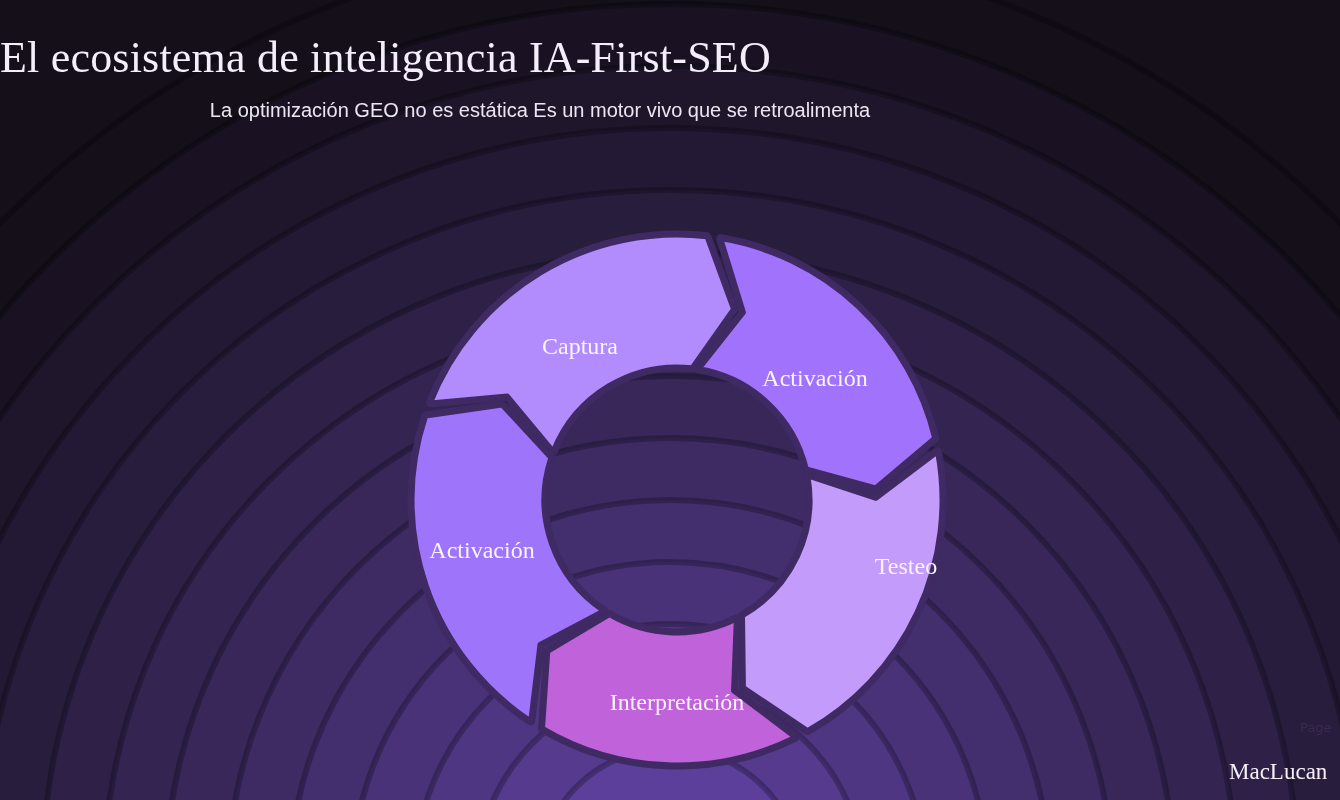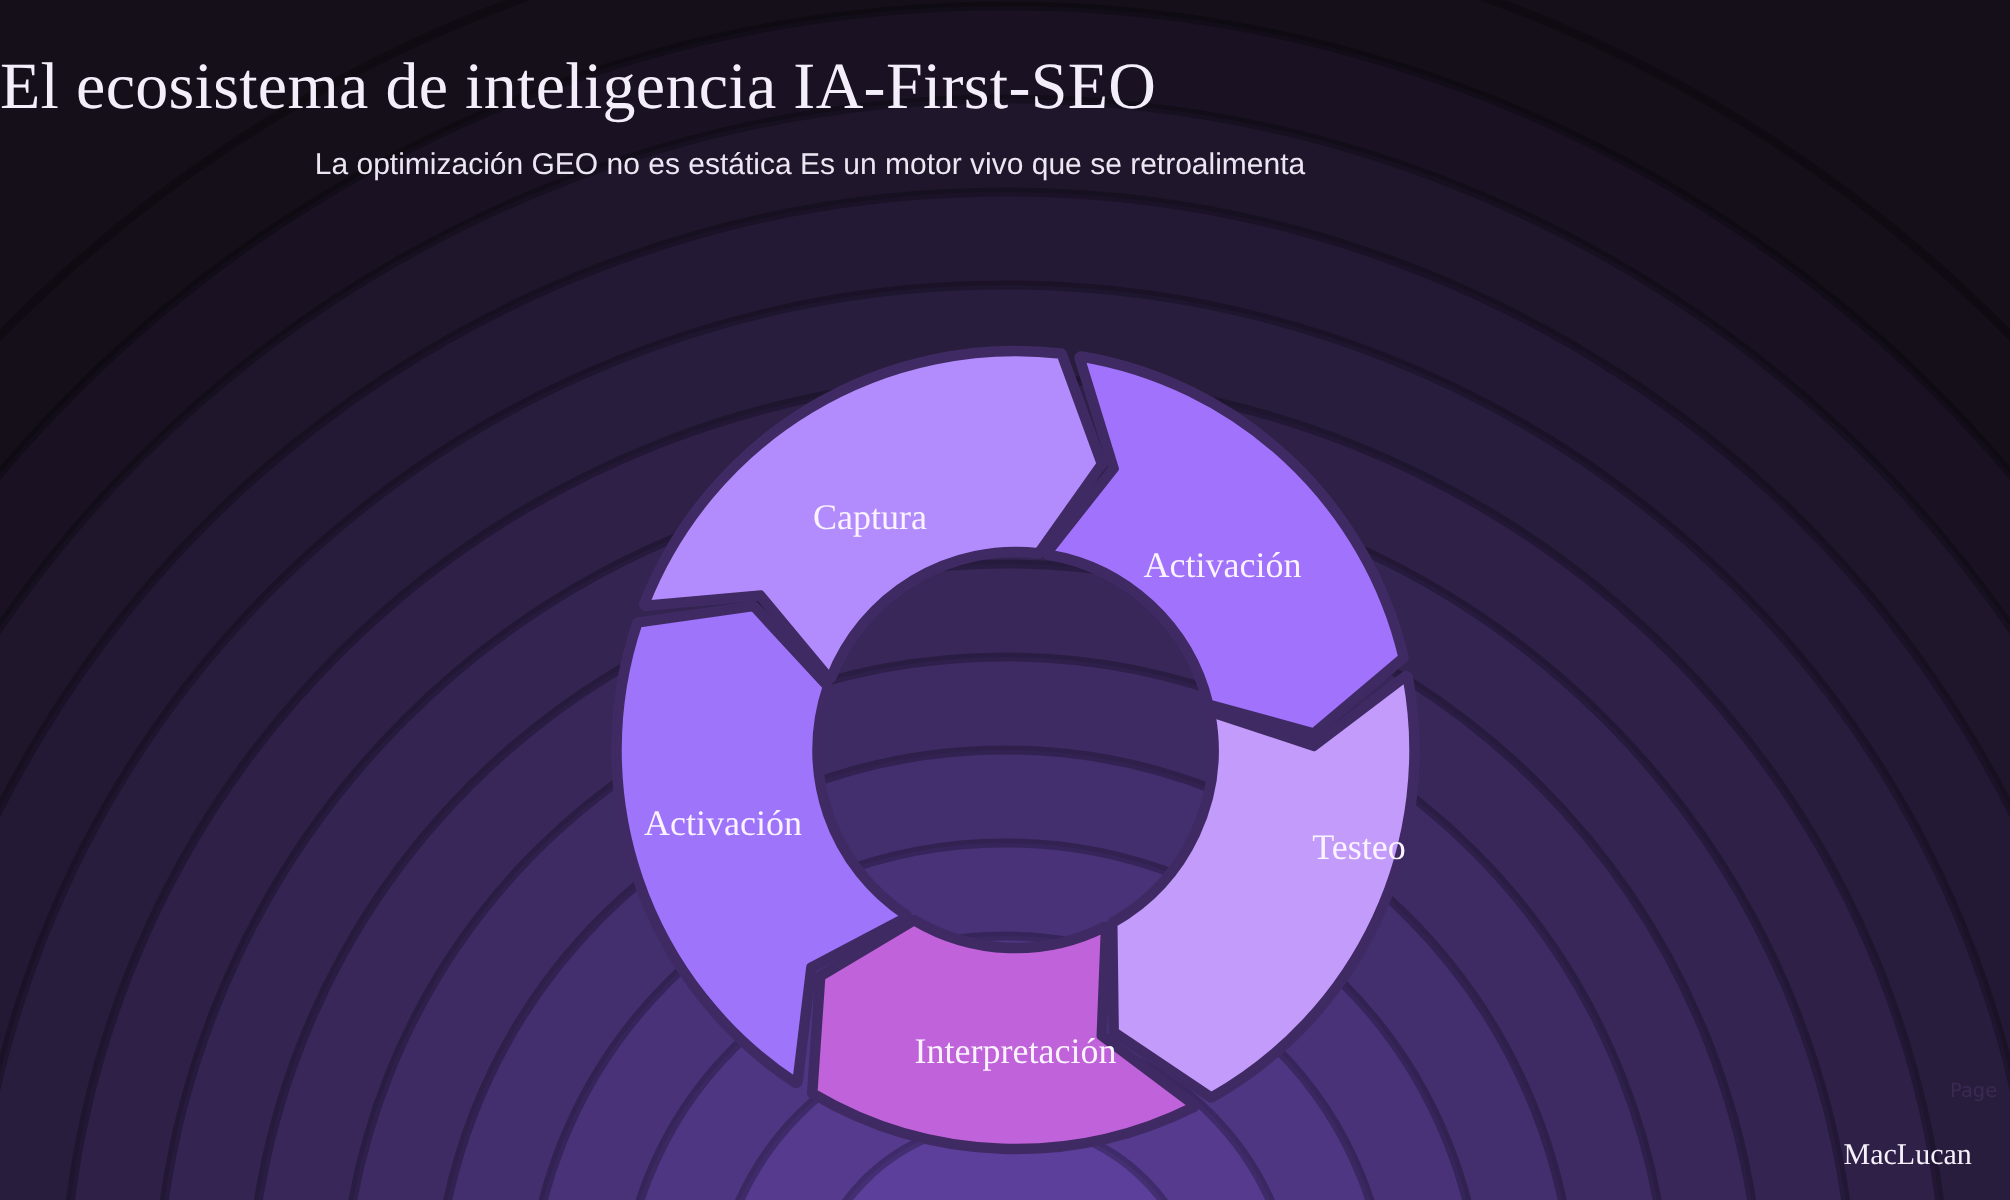--- a/index.html
+++ b/index.html
@@ -22,21 +22,21 @@
   .seg-label {
     position: absolute; font-size: 24px; color: #fbf3ff; white-space: nowrap;
     transform: translate(-50%, -50%);
     font-family: Liberation Serif, serif;
   }
   .page-label {
     position: absolute; left: 1300px; top: 720px; font-size: 13px; color: #3a2a52;
     font-family: "DejaVu Sans", sans-serif;
   }
   .brand {
-    position: absolute; left: 1229px; top: 759px; font-size: 20px; color: #f5f0fa;
+    position: absolute; left: 1229px; top: 759px; font-size: 23px; color: #f5f0fa;
     font-family: "Liberation Serif", serif; white-space: nowrap;
   }
 </style>
 </head>
 <body>
 
 <svg id="bg" viewBox="0 0 1340 800">
     <rect width="1340" height="800" fill="#150f1a"></rect>
     <circle cx="670" cy="880" r="938" fill="rgb(21,15,26)" stroke="rgba(0,0,0,0.25)" stroke-width="6"></circle>
     <circle cx="670" cy="880" r="876" fill="rgb(26,18,35)" stroke="rgba(0,0,0,0.25)" stroke-width="6"></circle>

